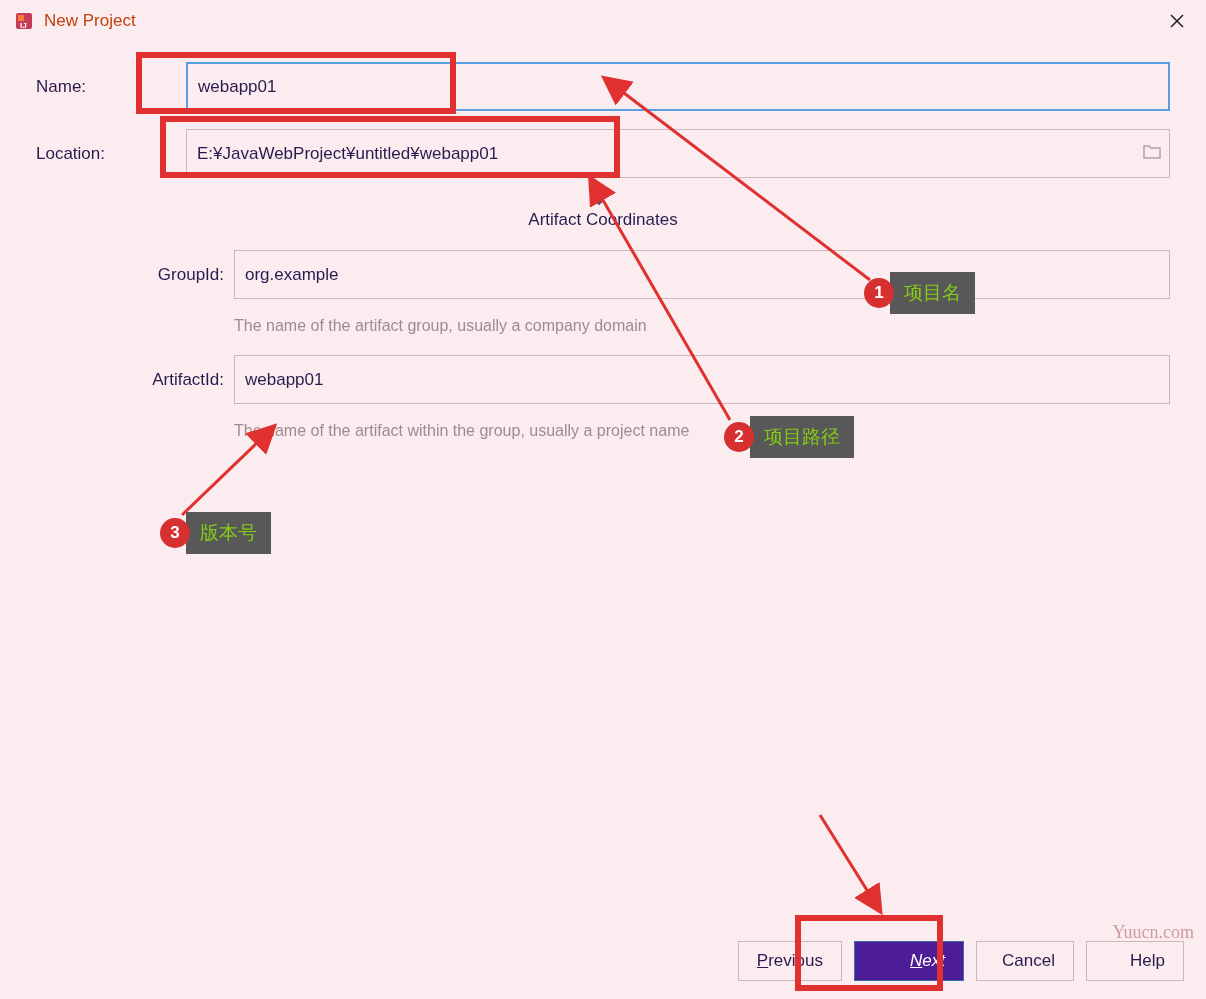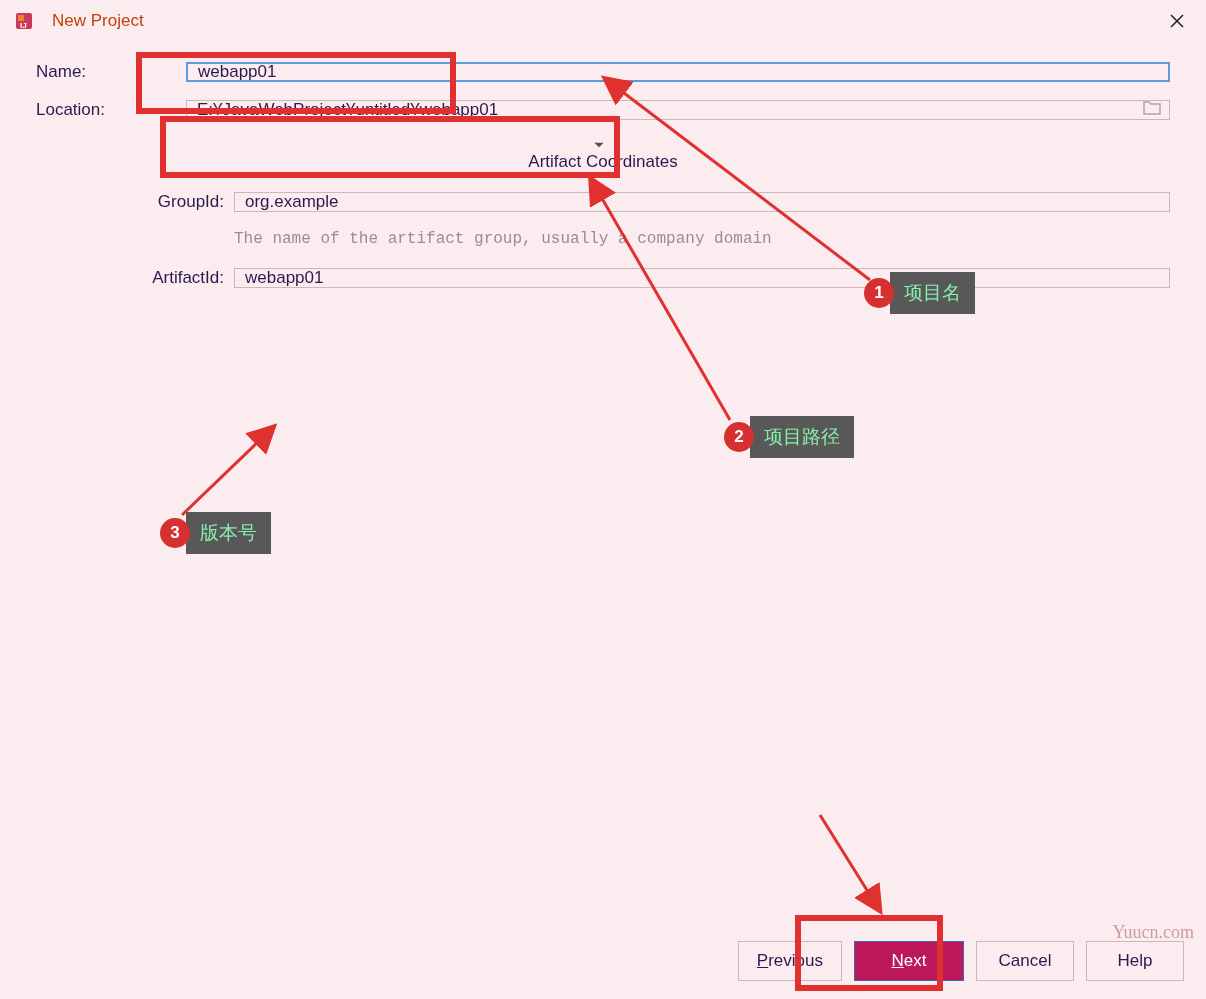--- a/index.html
+++ b/index.html
@@ -23,21 +23,21 @@
     }
     .titlebar {
       display: flex;
       align-items: center;
       padding: 6px 14px;
       height: 42px;
     }
     .titlebar-icon {
       width: 20px;
       height: 20px;
-      margin-right: 18px;
+      margin-right: 10px;
       display: flex;
       align-items: flex-end;
       justify-content: center;
     }
     .titlebar-icon svg {
       width: 20px;
       height: 20px;
     }
     .titlebar-title {
       font-size: 17px;
@@ -70,21 +70,21 @@
     }
     .sub-label {
       width: 150px;
       font-size: 17px;
       color: #2a1a50;
       text-align: right;
       padding-right: 10px;
     }
     .form-input {
       flex: 1;
-      height: 20px;
+      height: 49px;
       border: 1px solid #d0b5bb;
       background: #fbedef;
       font-size: 17px;
       padding: 0 10px;
       color: #2a1a50;
       outline: none;
     }
     .form-input.focused {
       border: 2px solid #5a9de0;
       background: #fbedef;
@@ -118,47 +118,47 @@
       font-size: 17px;
       color: #2a1a50;
     }
     .sub-section {
       padding-left: 48px;
     }
     .hint-text {
       font-size: 16px;
       color: #a08a8f;
       margin: 4px 0 20px 150px;
-      font-family: Liberation Mono, monospace;
     }
     .footer {
       position: absolute;
       bottom: 18px;
       right: 22px;
       display: flex;
       gap: 12px;
     }
     .btn {
       min-width: 98px;
       height: 40px;
       border: 1px solid #d0b5bb;
       background: #fbedef;
       font-size: 17px;
       color: #2a1a50;
       cursor: pointer;
       display: flex;
       align-items: center;
-      justify-content: center;
+      justify-content: flex-end;
       padding: 0 18px;
     }
     .btn.primary {
-      background: #be185d;
+      background: #4c1d95;
       color: #fff;
       border: 1px solid #3a6da5;
       min-width: 110px;
+      font-style: italic;
     }
     .underline-letter {
       text-decoration: underline;
     }
     
     .annot-box {
       position: absolute;
       border: 6px solid #e03030;
       pointer-events: none;
     }
@@ -180,21 +180,21 @@
       color: #fff;
       font-size: 17px;
       display: flex;
       align-items: center;
       justify-content: center;
       font-weight: bold;
       z-index: 2;
     }
     .annot-label {
       background: #585858;
-      color: #86efac;
+      color: #84cc16;
       font-size: 19px;
       padding: 8px 14px;
       margin-left: -4px;
       position: relative;
     }
     .annot-label::before {
       content: "";
       position: absolute;
       left: -10px;
       top: 50%;
@@ -265,20 +265,21 @@
       <div class="form-row">
         <span class="sub-label">GroupId:</span>
         <input class="form-input" value="org.example" style="">
       </div>
       <div class="hint-text">The name of the artifact group, usually a company domain</div>
 
       <div class="form-row">
         <span class="sub-label">ArtifactId:</span>
         <input class="form-input" value="webapp01" style="">
       </div>
+      <div class="hint-text">The name of the artifact within the group, usually a project name</div>
 
     </div>
   </div>
 
   <div class="footer">
     <button class="btn">
         <span><span class="underline-letter">P</span>revious</span>
       </button>
     <button class="btn primary">
         <span><span class="underline-letter">N</span>ext</span>

